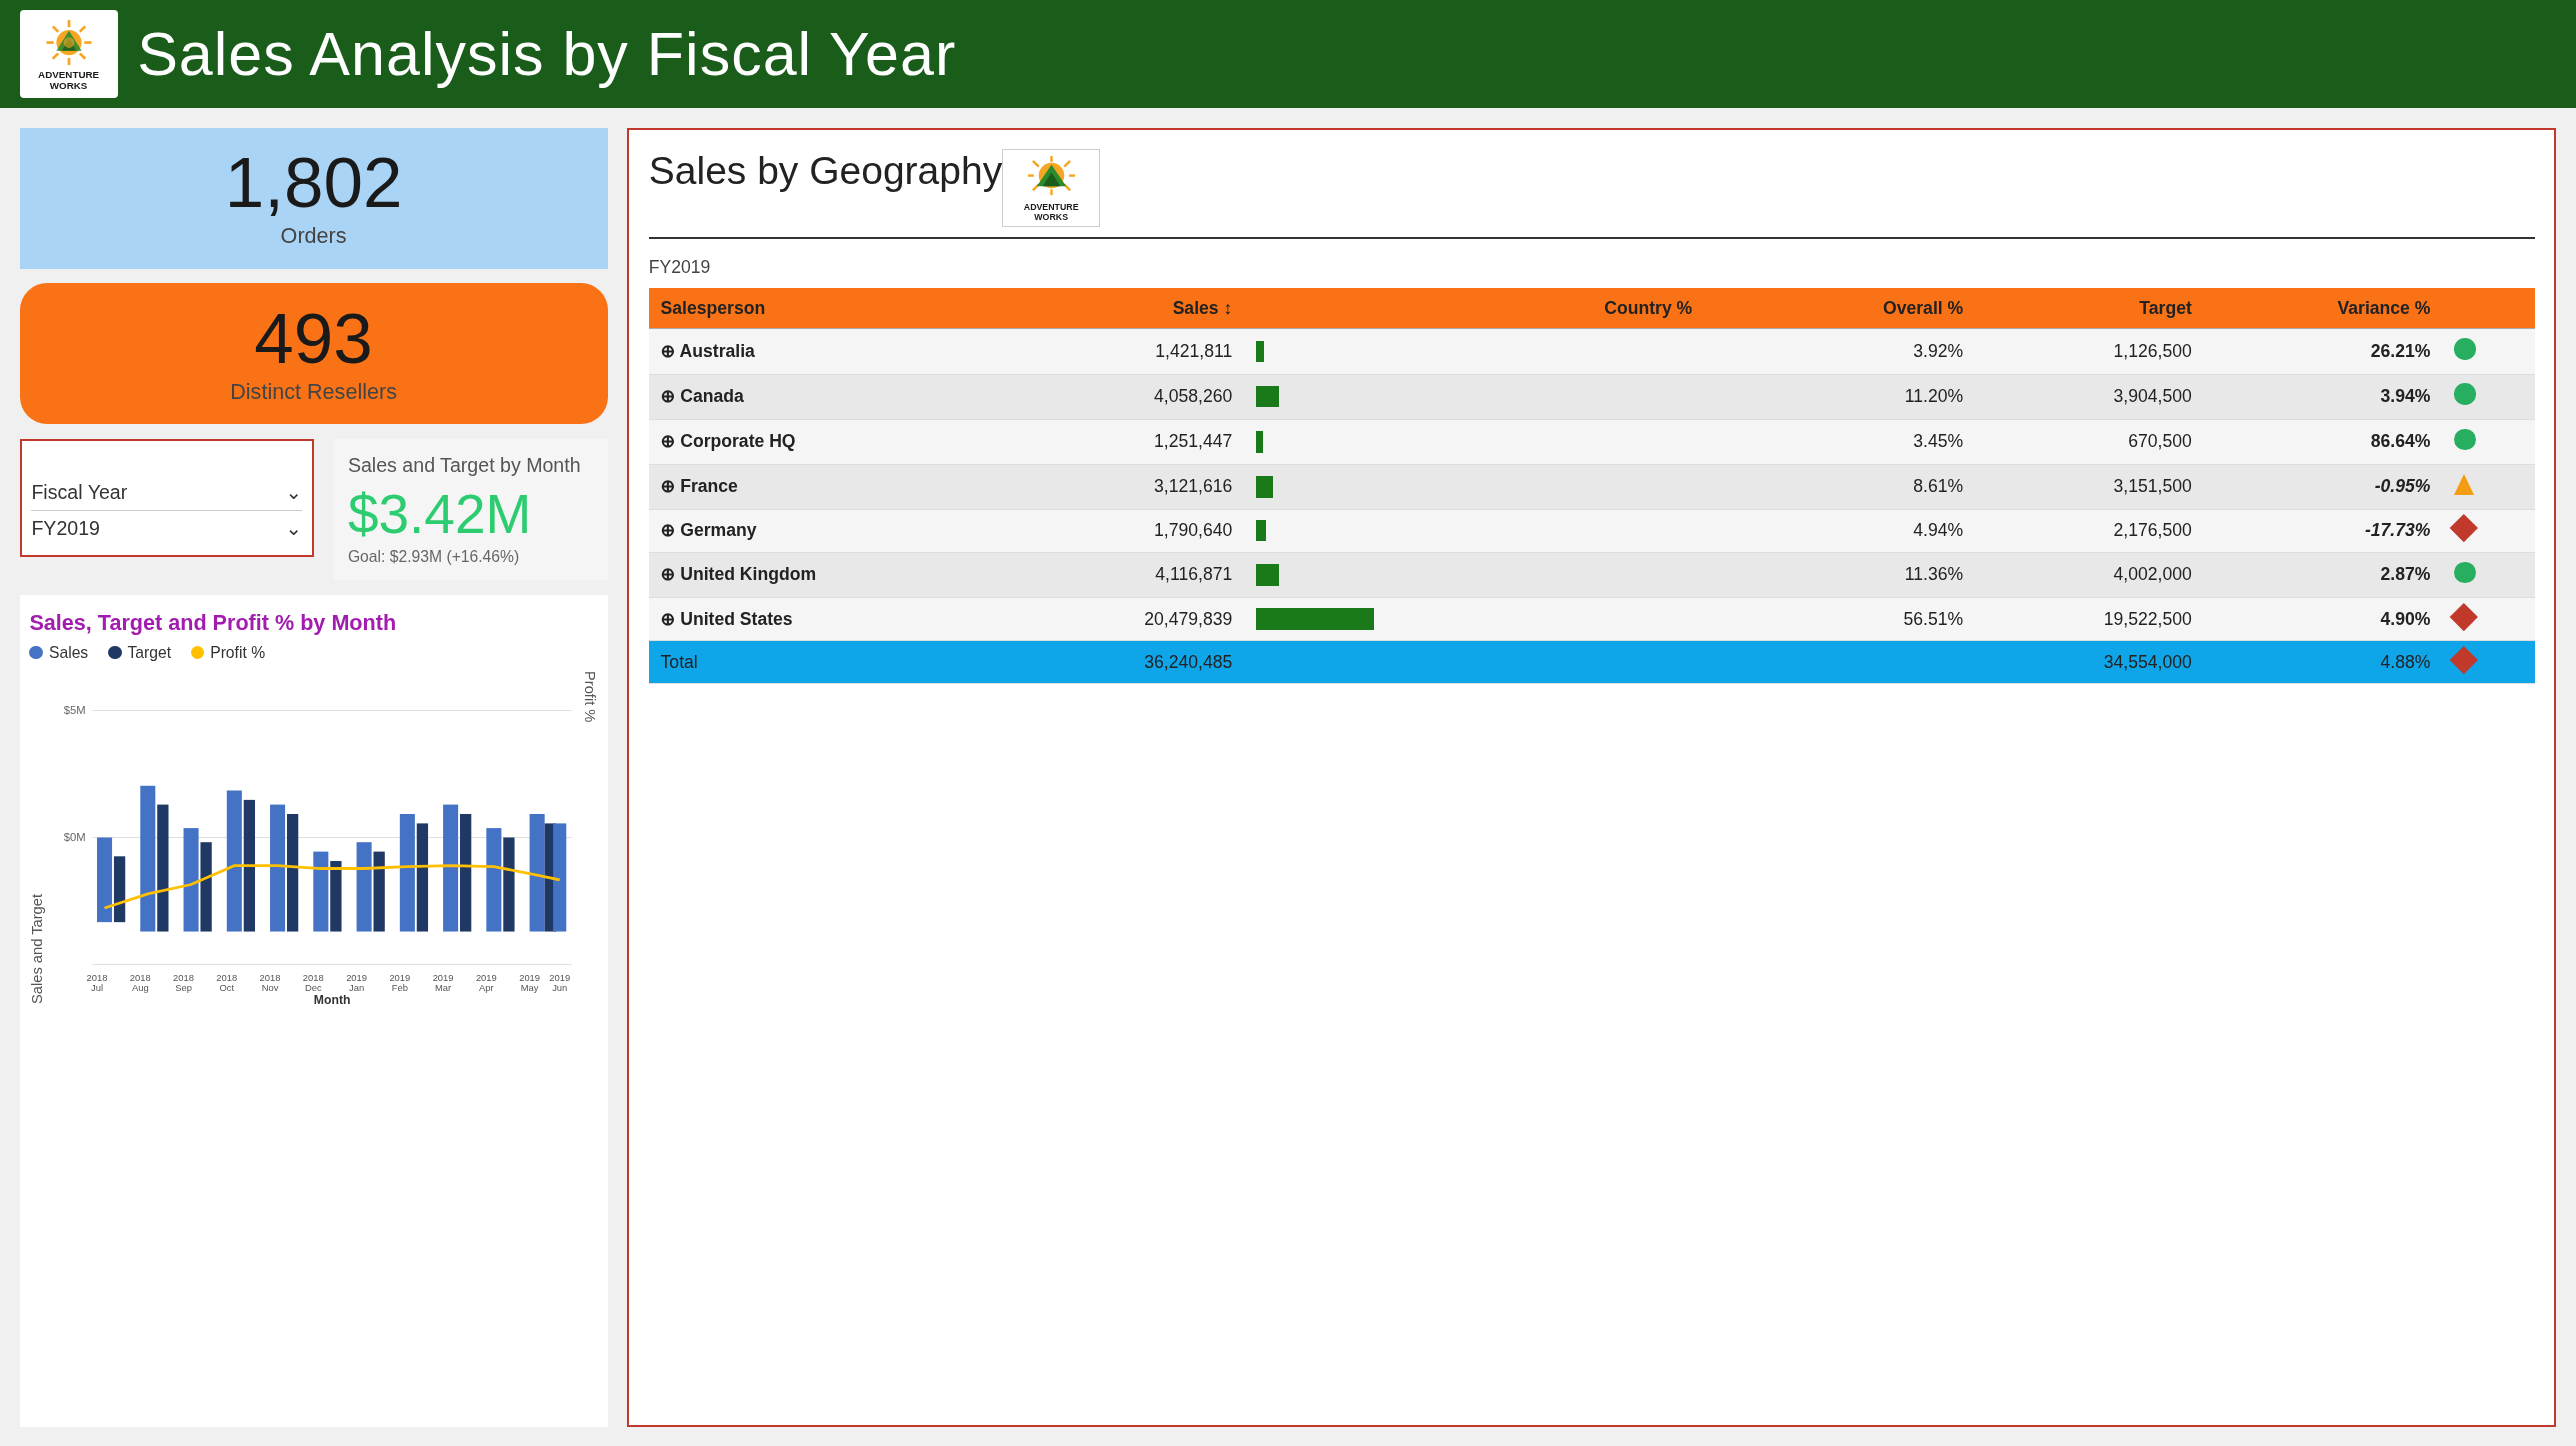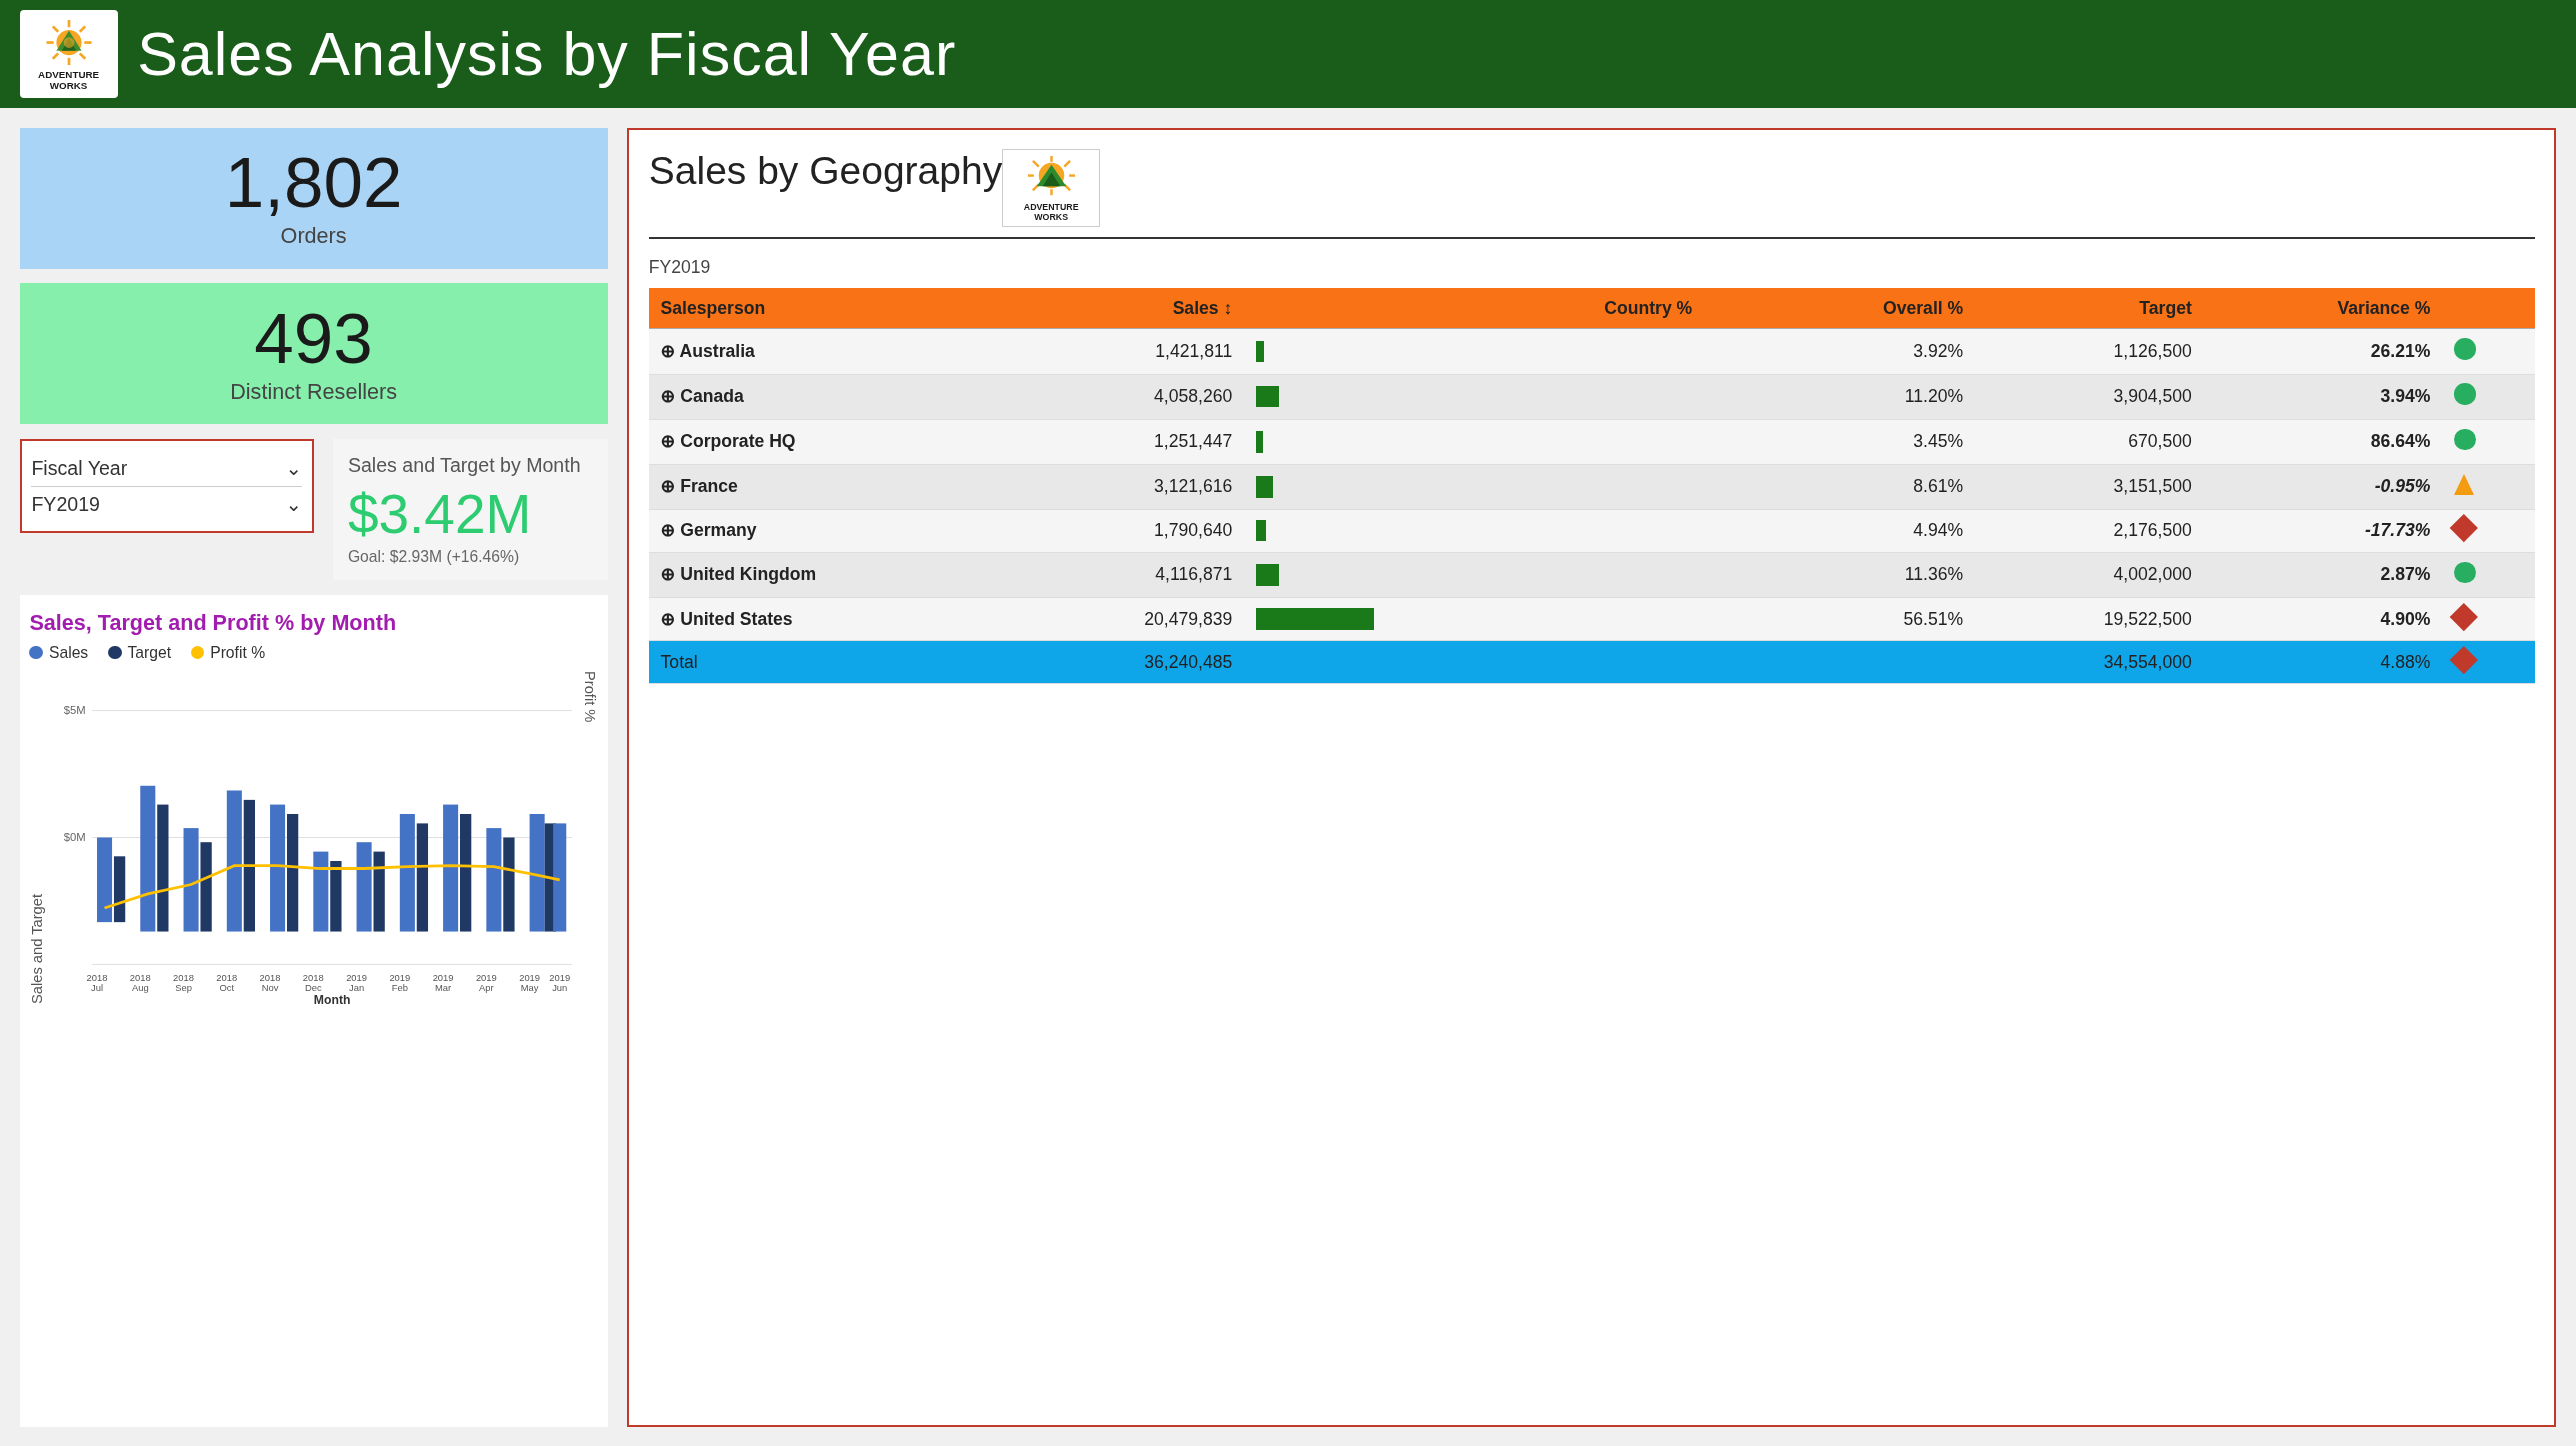--- a/index.html
+++ b/index.html
@@ -71,21 +71,22 @@
       display: flex;
       flex-direction: column;
       align-items: center;
       justify-content: center;
       min-height: 137px;
     }
     .kpi-orders {
       background: #aad4f5;
     }
     .kpi-resellers {
-      background: #86efac;
+      background: #f97316;
+      border-radius: 27px;
     }
     .kpi-value {
       font-size: 71px;
       font-weight: 300;
       color: #1a1a1a;
       line-height: 1;
     }
     .kpi-label {
       font-size: 21.6px;
       color: #444;
@@ -98,20 +99,21 @@
       width: 294px;
     }
     .dropdown-label {
       font-size: 19.6px;
       color: #333;
       display: flex;
       justify-content: space-between;
       align-items: center;
       padding: 5.9px 0;
       border-bottom: 1px solid #ccc;
+      margin-top: 24px;
     }
     .dropdown-value {
       font-size: 19.6px;
       color: #333;
       display: flex;
       justify-content: space-between;
       align-items: center;
       padding: 5.9px 0;
     }
     .section-title-sm {

